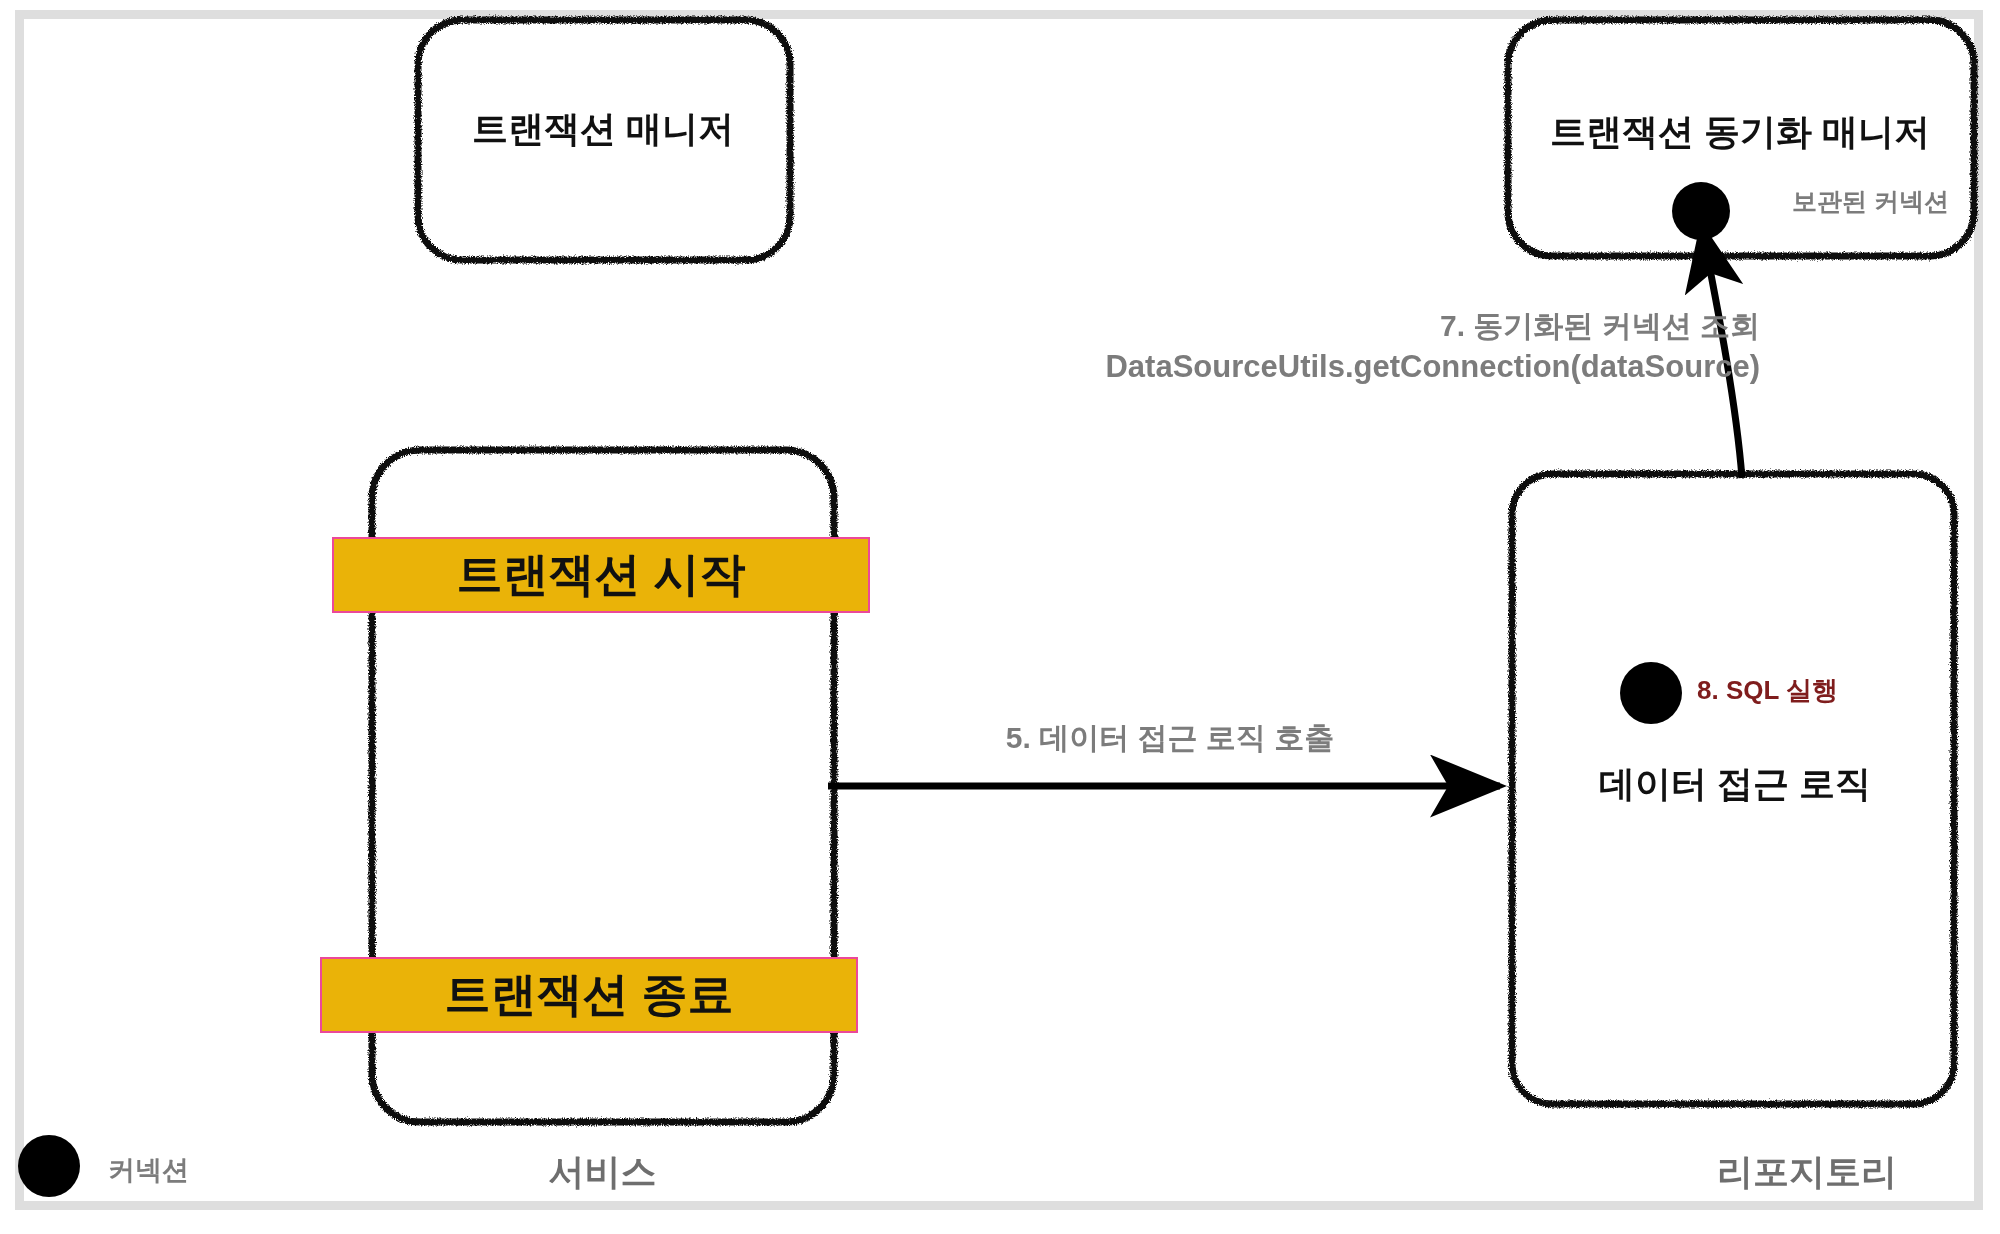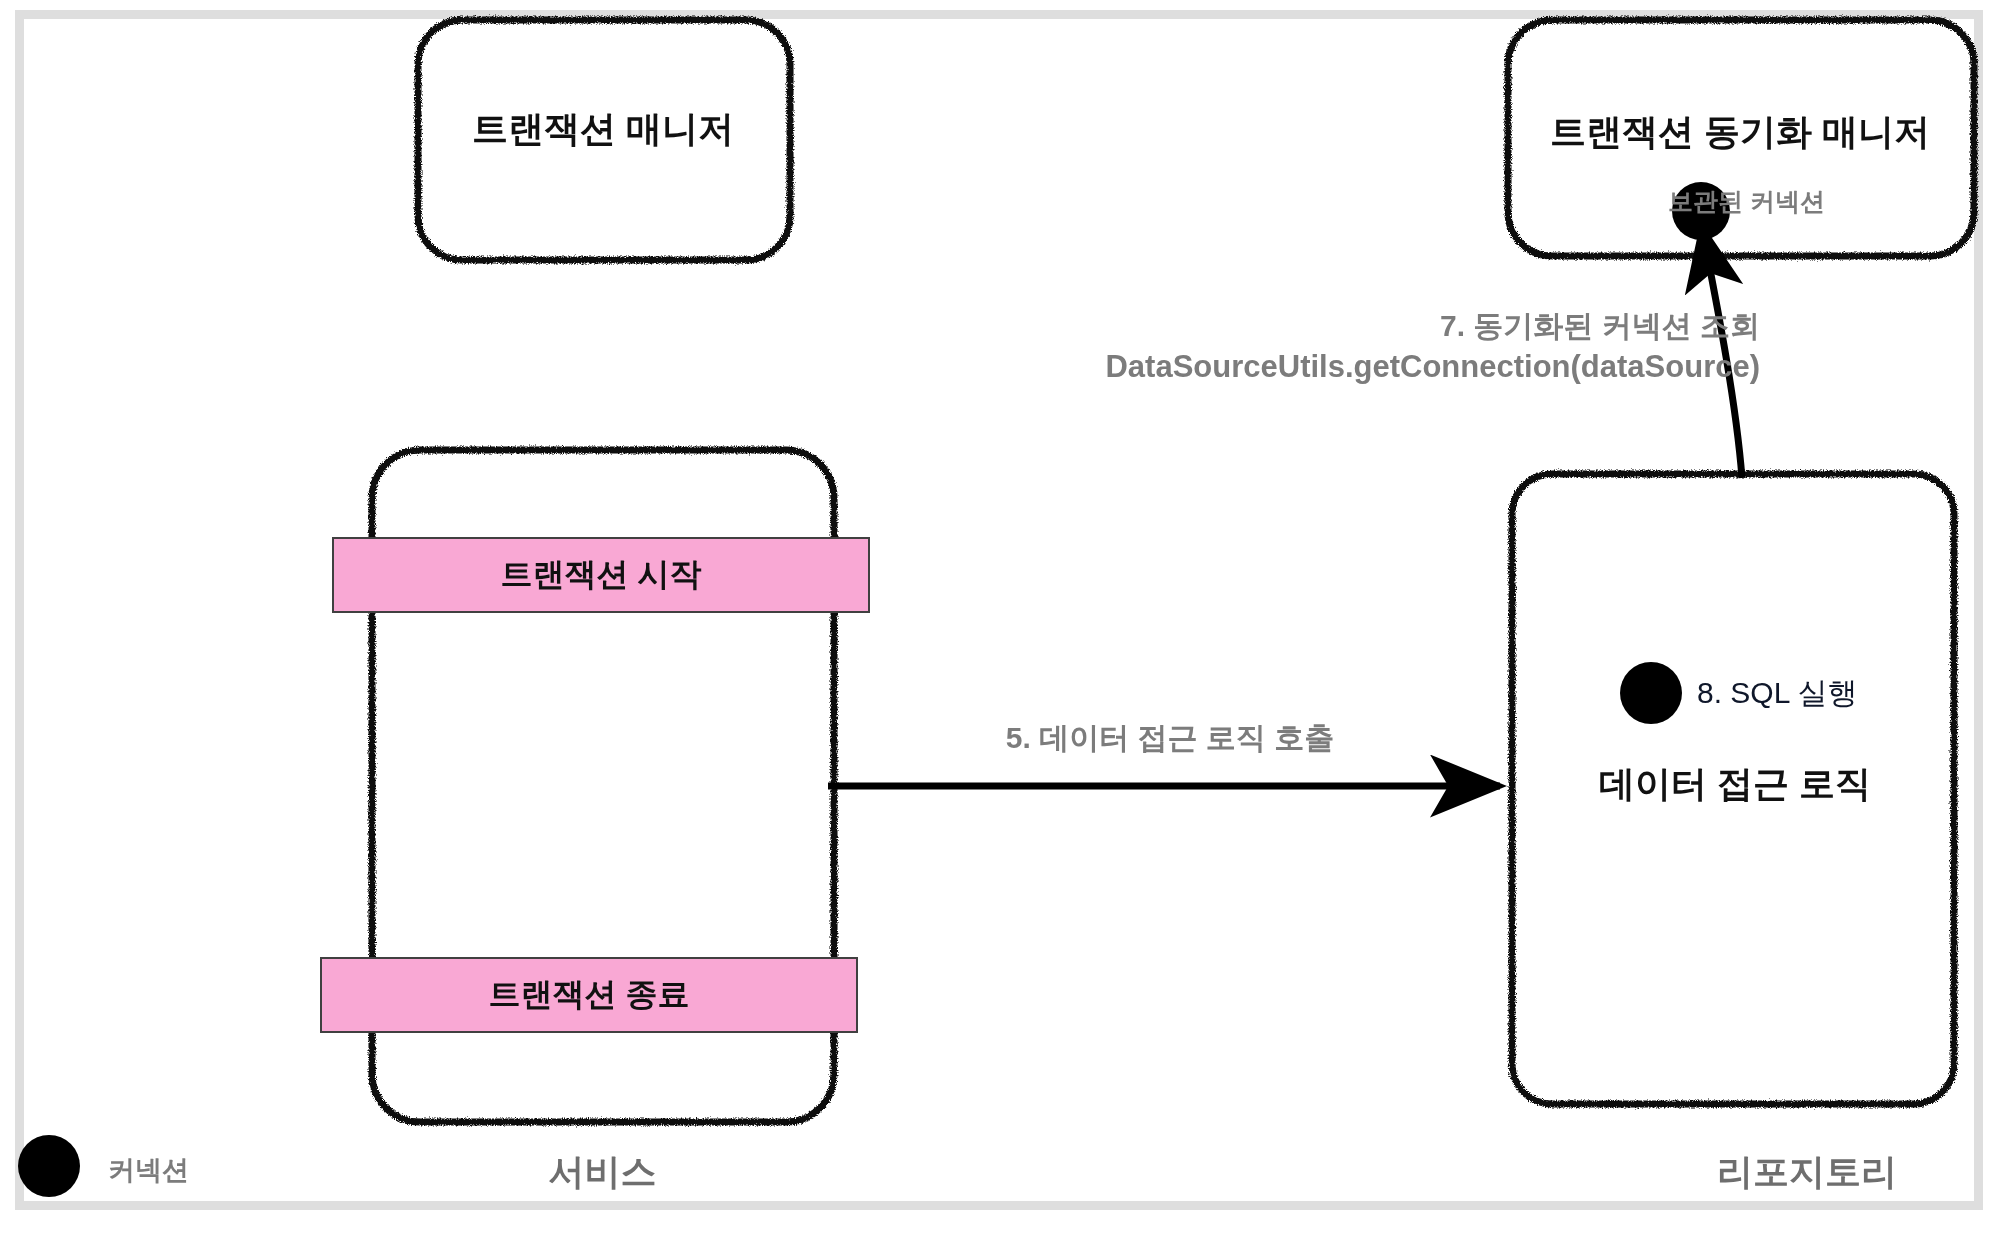--- a/index.html
+++ b/index.html
@@ -54,21 +54,21 @@
   }
   
   #tsm-title {
     left: 1505px;
     top: 108px;
     width: 470px;
     font-size: 36px;
   }
   #tsm-stored-conn {
     position: absolute;
-    left: 1668px;
+    left: 1792px;
     top: 185px;
     font-size: 25px;
     font-weight: 700;
     color: #7c7c7c;
     white-space: nowrap;
   }
   .dot {
     position: absolute;
     background: #000000;
     border-radius: 50%;
@@ -96,27 +96,27 @@
     left: 108px;
     top: 1152px;
     font-size: 27px;
     font-weight: 700;
     color: #7c7c7c;
     white-space: nowrap;
   }
   
   .band {
     position: absolute;
-    background: #f9a8d4;
-    border: 2px solid #404040;
+    background: #eab308;
+    border: 2px solid #ec4899;
     box-sizing: border-box;
     display: flex;
     align-items: center;
     justify-content: center;
-    font-size: 32px;
+    font-size: 46px;
     font-weight: 700;
     color: #111111;
     white-space: nowrap;
   }
   #band-begin {
     left: 332px;
     top: 537px;
     width: 538px;
     height: 76px;
   }
@@ -137,23 +137,23 @@
     left: 1510px;
     top: 760px;
     width: 450px;
     font-size: 36px;
     font-weight: 700;
   }
   #repo-dot-label {
     position: absolute;
     left: 1697px;
     top: 673px;
-    font-size: 30px;
-    font-weight: 400;
-    color: #0f172a;
+    font-size: 26px;
+    font-weight: 700;
+    color: #7f1d1d;
     white-space: nowrap;
   }
   .edge-label {
     position: absolute;
     text-align: center;
     color: #7c7c7c;
     font-weight: 700;
     white-space: nowrap;
   }
   #edge6-label {

